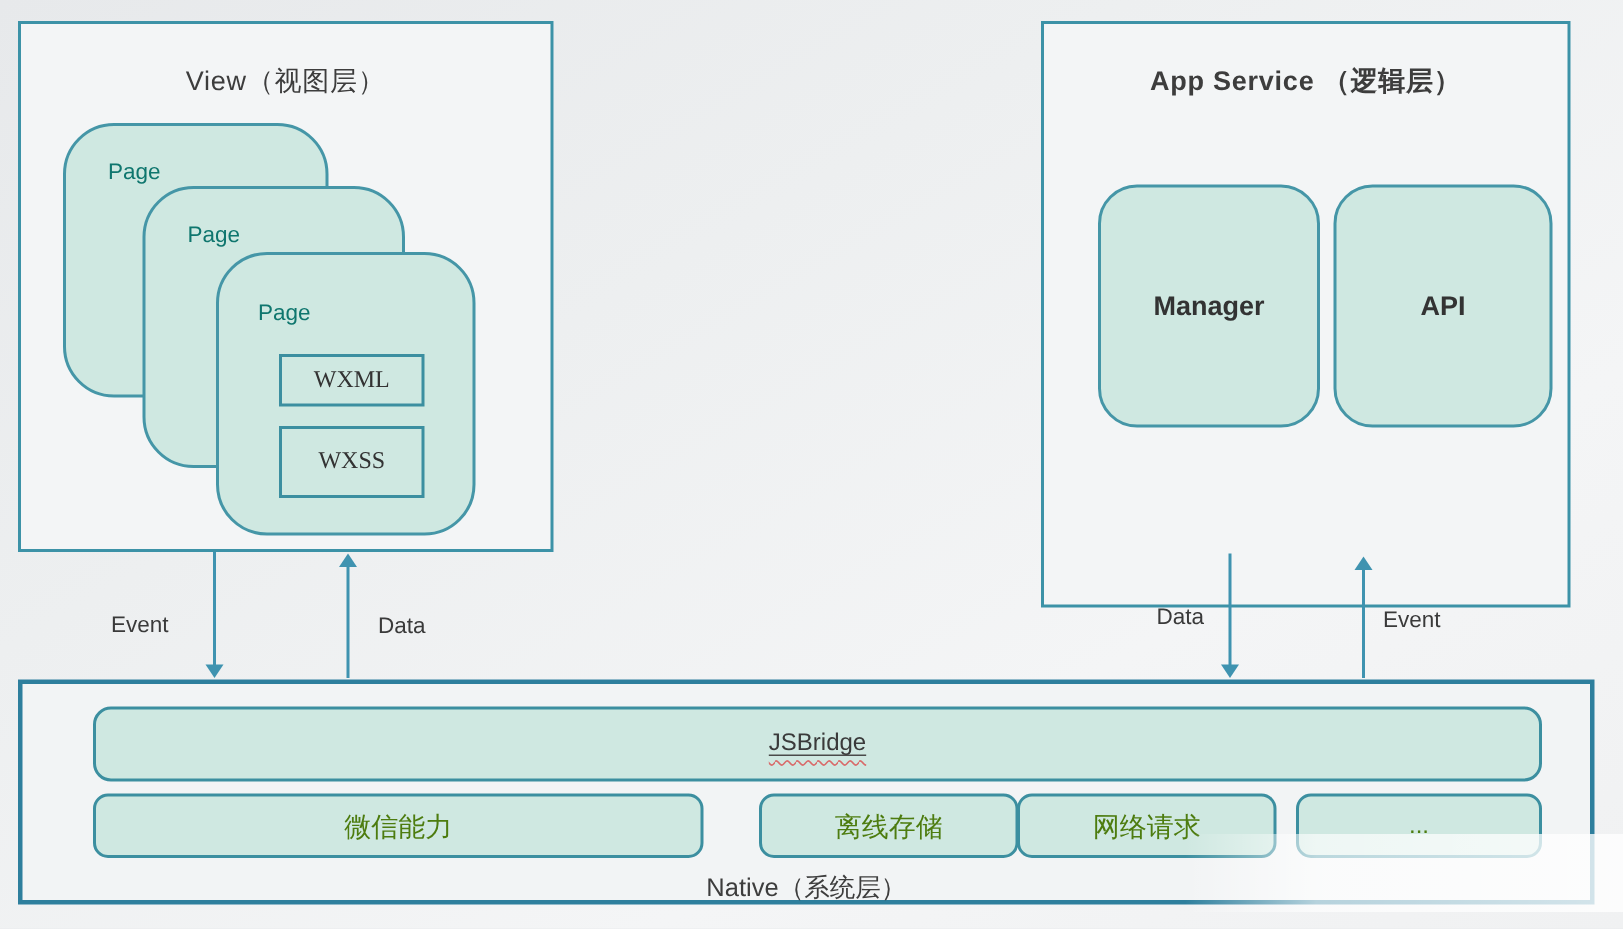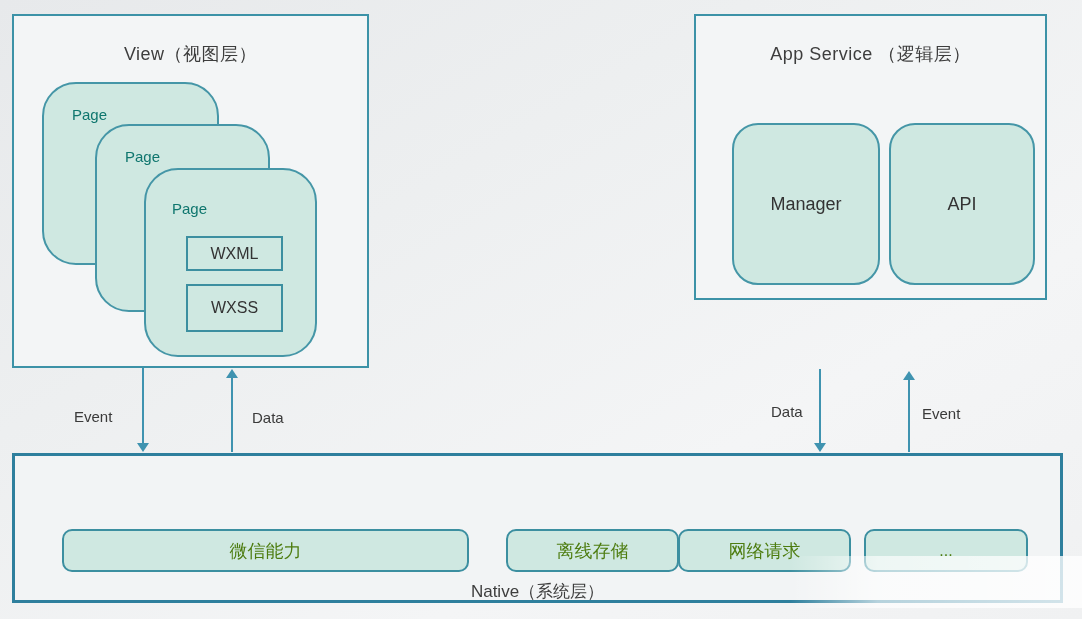--- a/index.html
+++ b/index.html
@@ -25,21 +25,21 @@
     overflow:hidden;
     background:linear-gradient(150deg,#e7e9eb 0%,#edeff0 35%,#f4f5f6 70%,#f0f1f2 100%);
     padding-left:17px;
   }
   .outer-box{
     position:absolute;
     border:2px solid var(--outer-border);
     background:#f3f5f6;
   }
   .view-box{left:12px;top:14px;width:357px;height:354px;}
-  .app-box{left:694px;top:14px;width:353px;height:286px;}
+  .app-box{left:694px;top:14px;width:353px;height:391px;font-weight:bold;}
   .native-box{left:12px;top:453px;width:1051px;height:150px;border:3px solid var(--native-border);background:#f2f4f5;}
   .box-title{
     position:absolute;left:0;top:26px;width:100%;
     text-align:center;font-size:18px;color:#3d3d3d;letter-spacing:0.5px;
   }
   .page-card{
     position:absolute;
     background:var(--card-fill);
     border:2px solid var(--card-border);
     border-radius:34px;
@@ -47,21 +47,21 @@
   .card1{left:28px;top:66px;width:177px;height:183px;}
   .card2{left:81px;top:108px;width:175px;height:188px;}
   .card3{left:130px;top:152px;width:173px;height:189px;}
   .page-label{position:absolute;left:28px;top:22px;font-size:15px;color:#0f766e;}
   .card3 .page-label{left:26px;top:30px;}
   .file-box{
     position:absolute;left:40px;width:97px;height:35px;
     background:var(--card-fill);
     border:2px solid var(--inner-border);
     display:flex;align-items:center;justify-content:center;
-    font-size:16px;color:#333;
+    font-size:16px;color:#333;font-family:Liberation Serif, serif;
   }
   .wxml{top:66px;}
   .wxss{top:114px;height:48px;}
   .module-card{
     position:absolute;top:107px;height:162px;
     background:var(--card-fill);
     border:2px solid var(--card-border);
     border-radius:26px;
     display:flex;align-items:center;justify-content:center;
     font-size:18px;color:#333;
@@ -137,20 +137,23 @@
     </div>
   </div>
 
   <div class="outer-box app-box">
     <div class="box-title">App Service （逻辑层）</div>
     <div class="module-card manager">Manager</div>
     <div class="module-card api">API</div>
   </div>
 
   <div class="outer-box native-box">
+    <div class="bridge-bar">
+      <span class="squiggle-wrap"><span class="solid-underline">JSBridge</span></span>
+    </div>
     <div class="cap-box cap-wechat">微信能力</div>
     <div class="cap-box cap-offline">离线存储</div>
     <div class="cap-box cap-network">网络请求</div>
     <div class="cap-box cap-dots">...</div>
     <div class="native-title">Native（系统层）</div>
   </div>
 
   <div class="arrow-line" style="left:142px;top:368px;height:76px;"></div>
   <div class="arrow-head head-down" style="left:137px;top:443px;"></div>
   <span class="flow-label" style="left:74px;top:408px;">Event</span>

